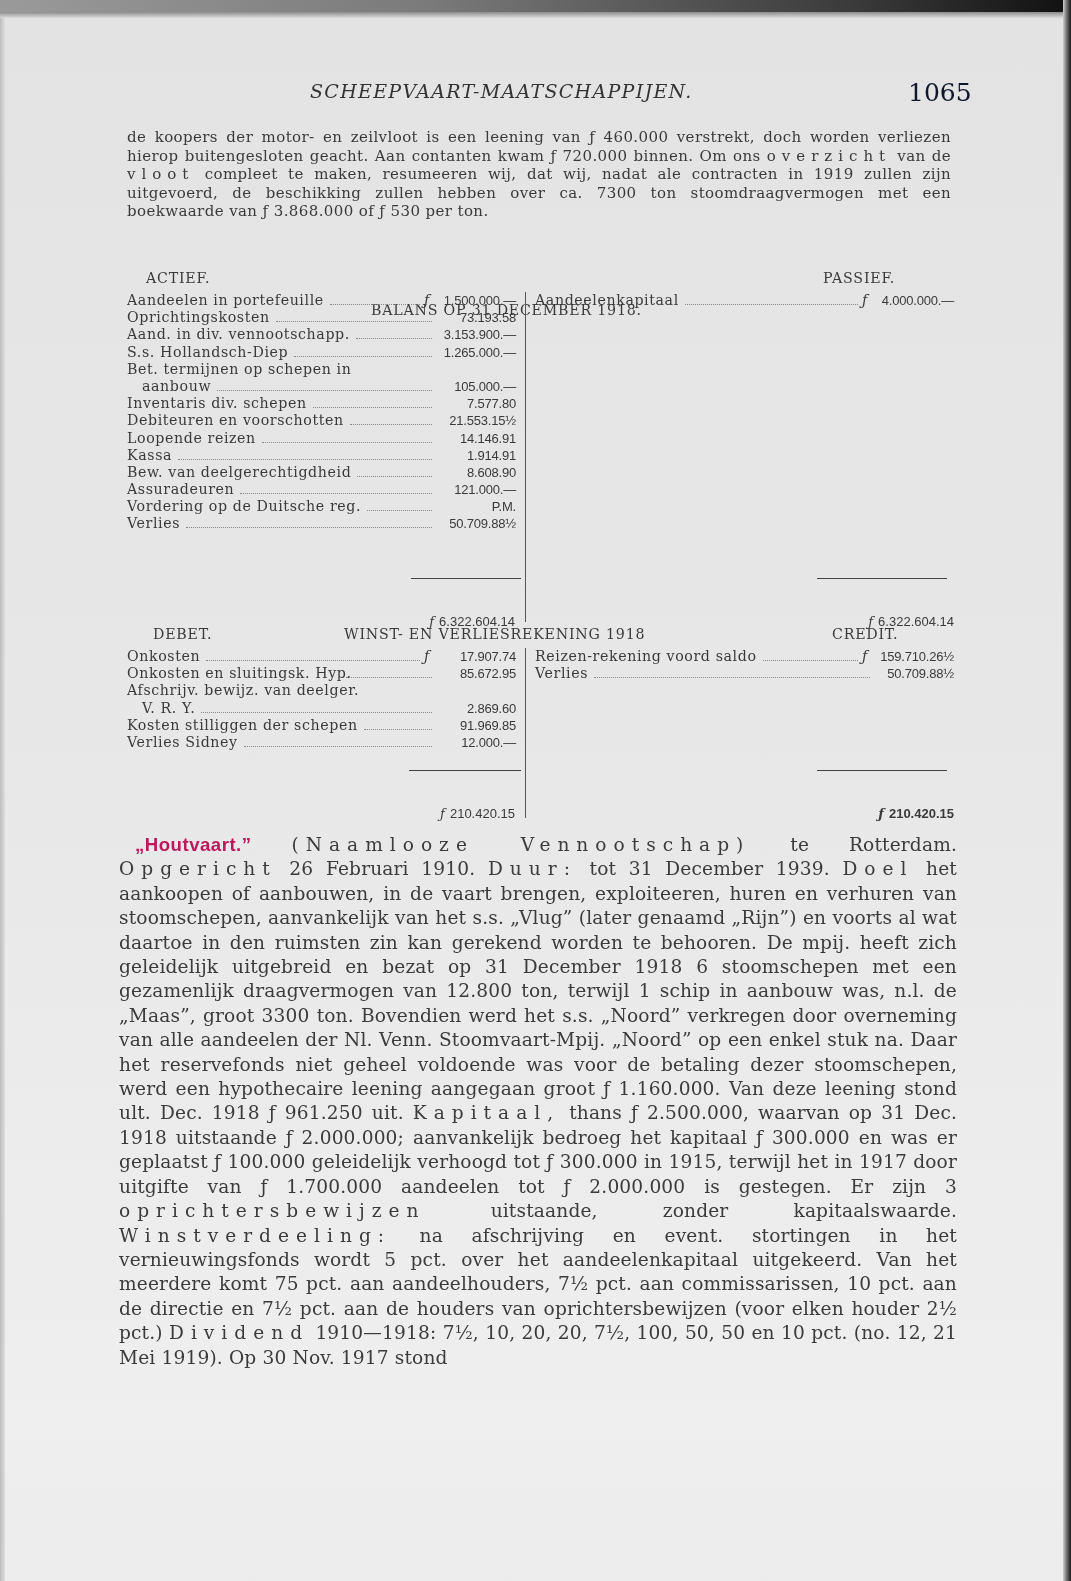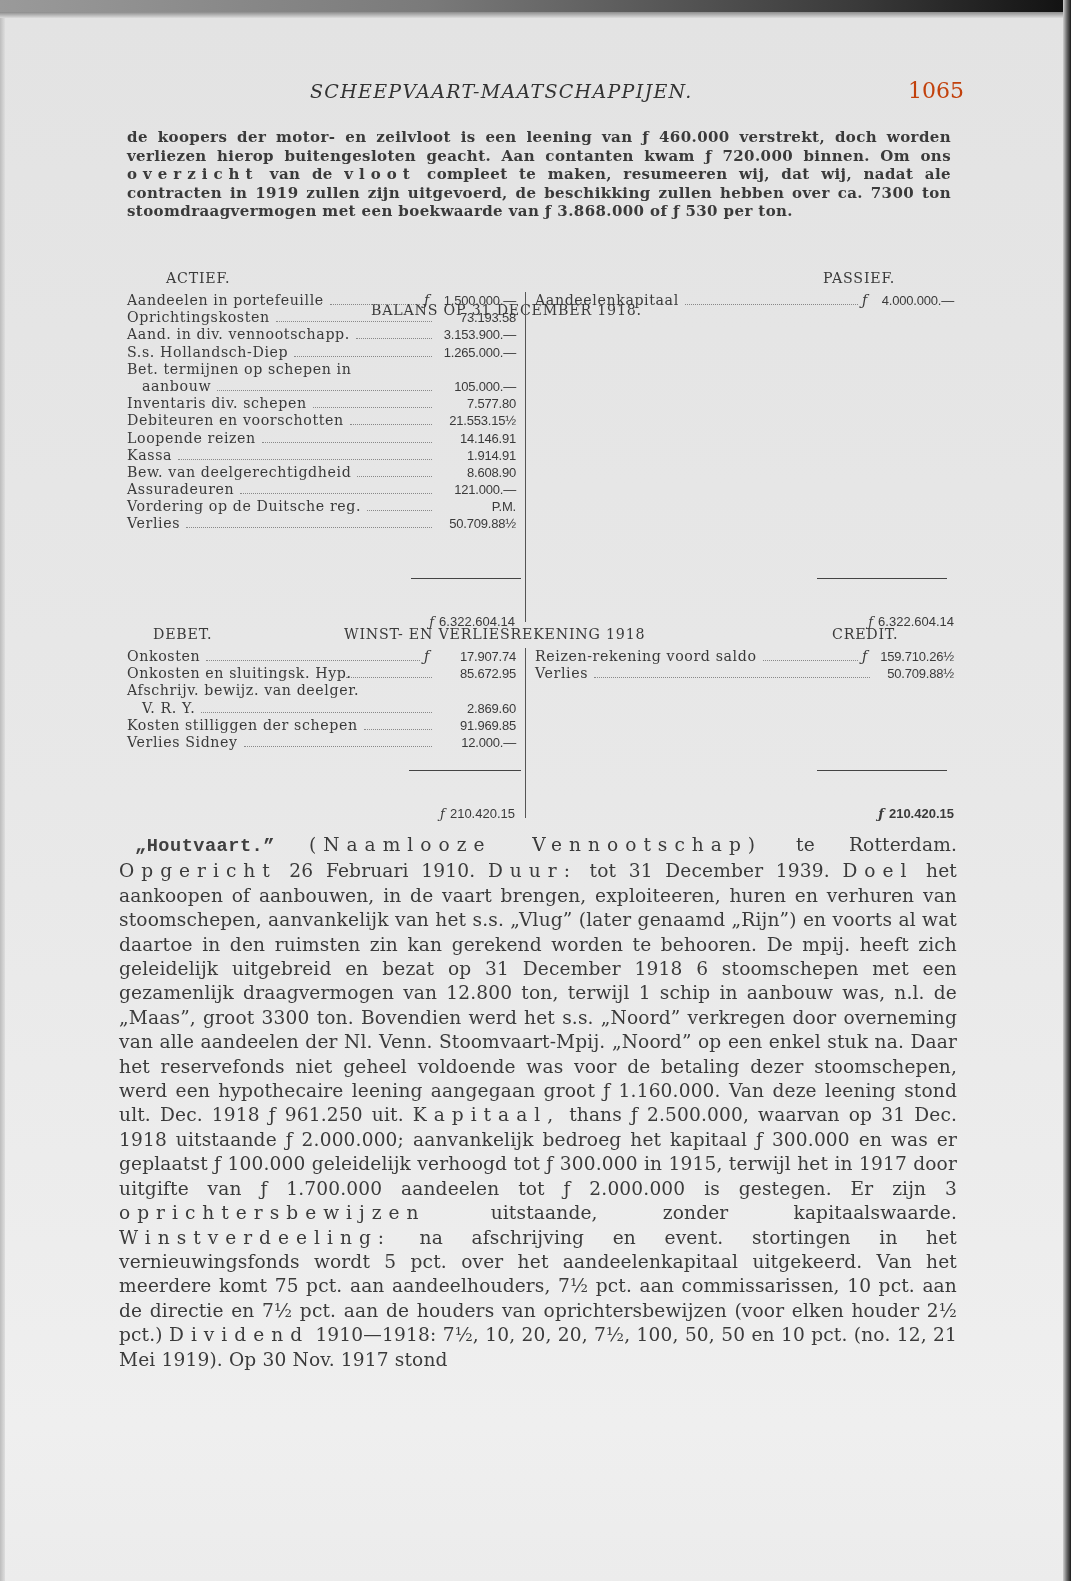--- a/index.html
+++ b/index.html
@@ -15,66 +15,66 @@
     background:linear-gradient(to bottom,#8c8c8c,#dcdcdc); }
   .rightedge { position:absolute; right:0; top:0; width:8px; height:1581px;
     background:linear-gradient(to right,#cfcfcf,#6a6a6a 50%,#1a1a1a); }
   .leftedge { position:absolute; left:0; top:0; width:5px; height:1581px;
     background:linear-gradient(to right,#bdbdbd,#dedede); }
   .page { position:absolute; left:5px; top:18px; width:1058px; height:1563px;
     background:linear-gradient(to bottom,#e3e3e3 0%,#e8e8e8 50%,#efefef 90%,#ececec 100%); }
 
   .running-head { position:absolute; top:80px; left:310px; font-size:19px; font-style:italic;
     letter-spacing:1.3px; color:#333; }
-  .page-number { position:absolute; top:78px; left:908px; font-size:22px; color:#c2410c; }
+  .page-number { position:absolute; top:78px; left:908px; font-size:25px; color:#0f172a; }
 
   .intro { position:absolute; left:127px; top:128px; width:824px; font-size:15px; line-height:18.6px;
     text-align:justify; color:#3a3a3a; letter-spacing:0.4px; }
-  .intro p { margin:0;font-weight:bold; }
+  .intro p { margin:0; }
   .sp { letter-spacing:6px; }
 
   
   .ledger { position:absolute; left:127px; width:827px; font-size:14.2px; color:#3a3a3a; }
   .ledger .hdr { position:absolute; top:0; font-size:14.2px; letter-spacing:0.8px; white-space:nowrap; }
   .ledger .col { position:absolute; top:22px; }
   .row { position:relative; height:17.2px; line-height:17.2px; white-space:nowrap;text-align:center; }
   .row .lbl { position:absolute; left:0; letter-spacing:0.6px; }
   .row .lbl.ind { left:15px; }
   .row .dots { position:absolute; border-bottom:1px dotted #888; height:12px; }
   .row .cur { position:absolute; font-style:italic; }
   .row .amt { position:absolute; right:0; font-family:"Liberation Sans",sans-serif; font-size:13px; letter-spacing:-0.2px; }
   .vline { position:absolute; width:1px; background:#555; }
   .sumrule { position:absolute; height:1px; background:#444; }
   .total { position:absolute; font-family:"Liberation Sans",sans-serif; font-size:13px; white-space:nowrap;margin-top:28px; }
   .total .cur { font-style:italic; font-family:"DejaVu Serif",serif; margin-right:5px; }
 
   .body-text { position:absolute; left:119px; top:833px; width:838px; font-size:18.6px;
     line-height:24.4px; text-align:justify; color:#3b3b3b; letter-spacing:0.15px; }
   .body-text p { margin:0; text-indent:16px; }
-  .company { font-family:Liberation Mono, monospace; font-weight:bold; color:#404040; letter-spacing:0.5px; }
+  .company { font-family:Liberation Sans, sans-serif; font-weight:bold; color:#be185d; letter-spacing:0.5px; }
   .sp2 { letter-spacing:7px; }
 </style>
 </head>
 <body>
 
 <div class="leftedge"></div>
 <div class="page"></div>
 <div class="topband"></div>
 <div class="topband2"></div>
 <div class="rightedge"></div>
 
 <div class="running-head">SCHEEPVAART-MAATSCHAPPIJEN.</div>
 <div class="page-number">1065</div>
 
 <div class="intro">
   <p><span>de koopers der motor- en zeilvloot is een leening van </span><span>ƒ 460.000</span><span> verstrekt, doch worden verliezen hierop buitengesloten geacht. Aan contanten kwam </span><span>ƒ 720.000</span><span> binnen. Om ons </span><span class="sp">overzicht</span><span> van de </span><span class="sp">vloot</span><span> compleet te maken, resumeeren wij, dat wij, nadat ale contracten in 1919 zullen zijn uitgevoerd, de beschikking zullen hebben over ca. 7300 ton stoomdraagvermogen met een boekwaarde van </span><span>ƒ 3.868.000</span><span> of ƒ 530 per ton.</span></p>
 </div>
 
 <div class="ledger" id="balance" style="top:270px; height:340px;">
-  <div class="hdr" style="left:19px;margin-left:20px;">ACTIEF.</div>
+  <div class="hdr" style="left:19px;">ACTIEF.</div>
   <div class="hdr" style="left:244px;margin-top:32px;">BALANS OP 31 DECEMBER 1918.</div>
   <div class="hdr" style="left:696px;">PASSIEF.</div>
 
   <div class="col" id="assets" style="left:0; width:389px;">
       <div class="row">
         <span class="lbl">Aandeelen in portefeuille</span>
         <span class="dots" style="left: 203px; width: 90px;"></span>
         <span class="cur" style="left: 297px;">ƒ</span>
         <span class="amt">1.500.000.—</span>
       </div>

